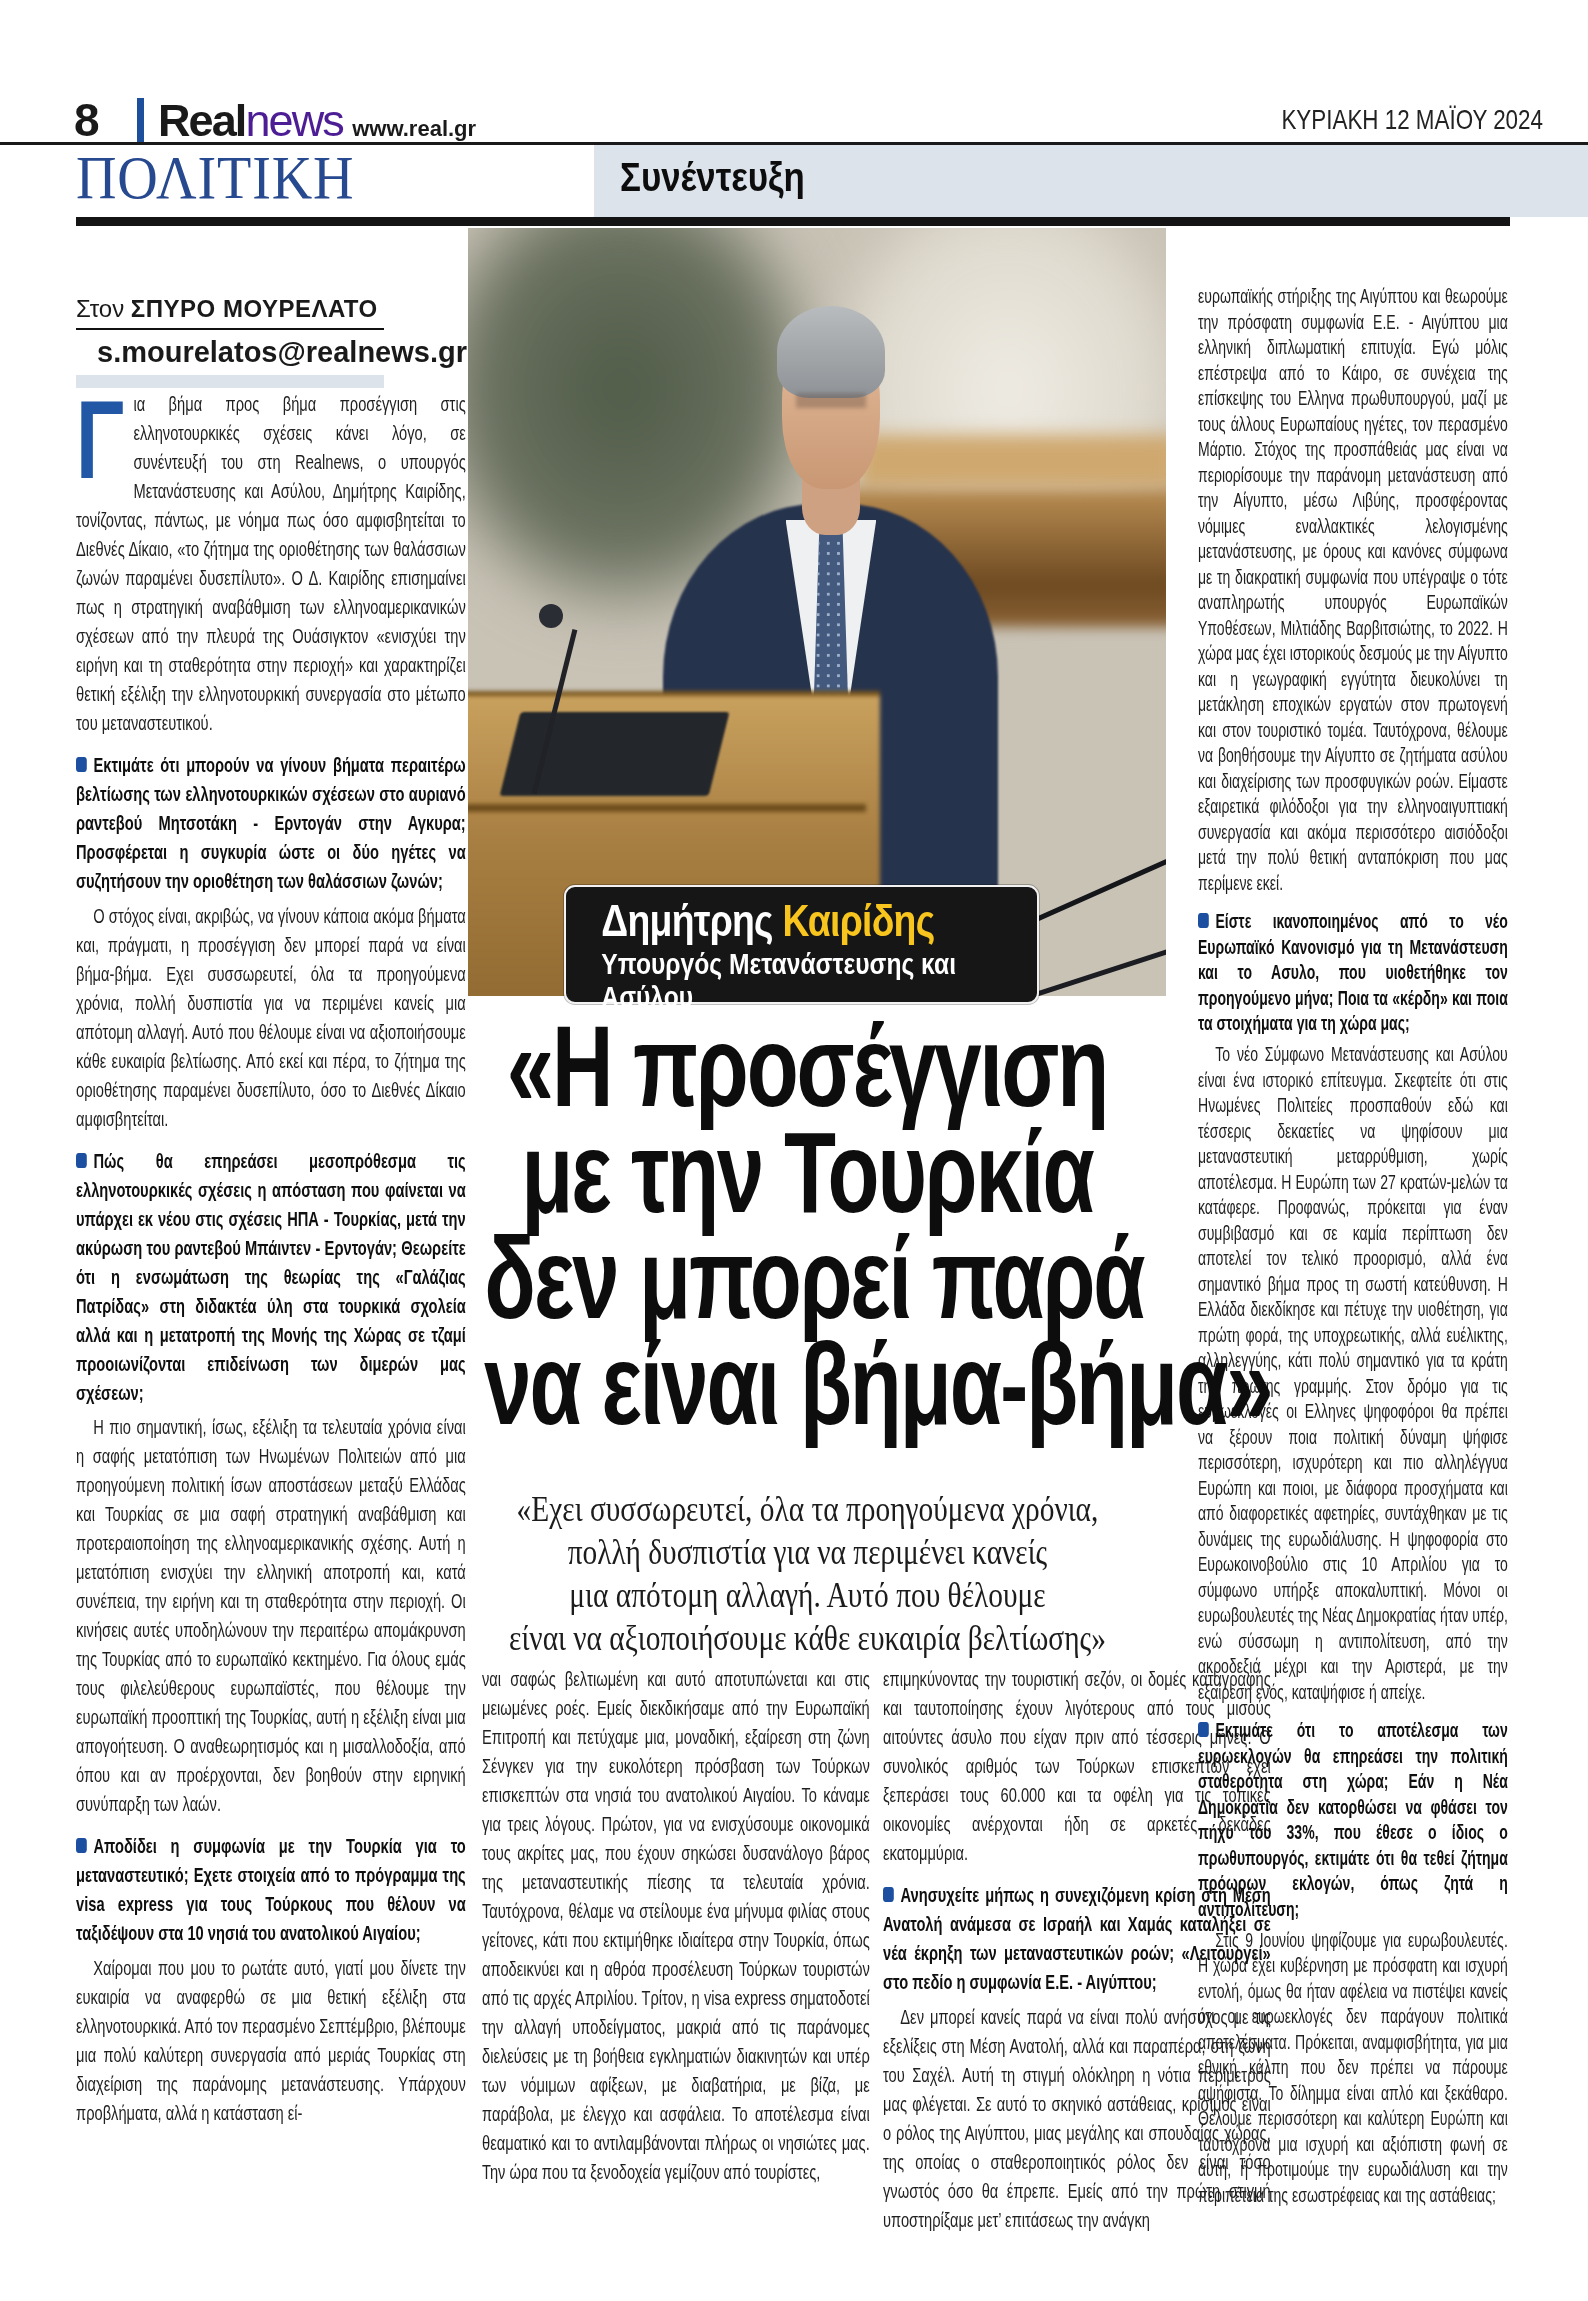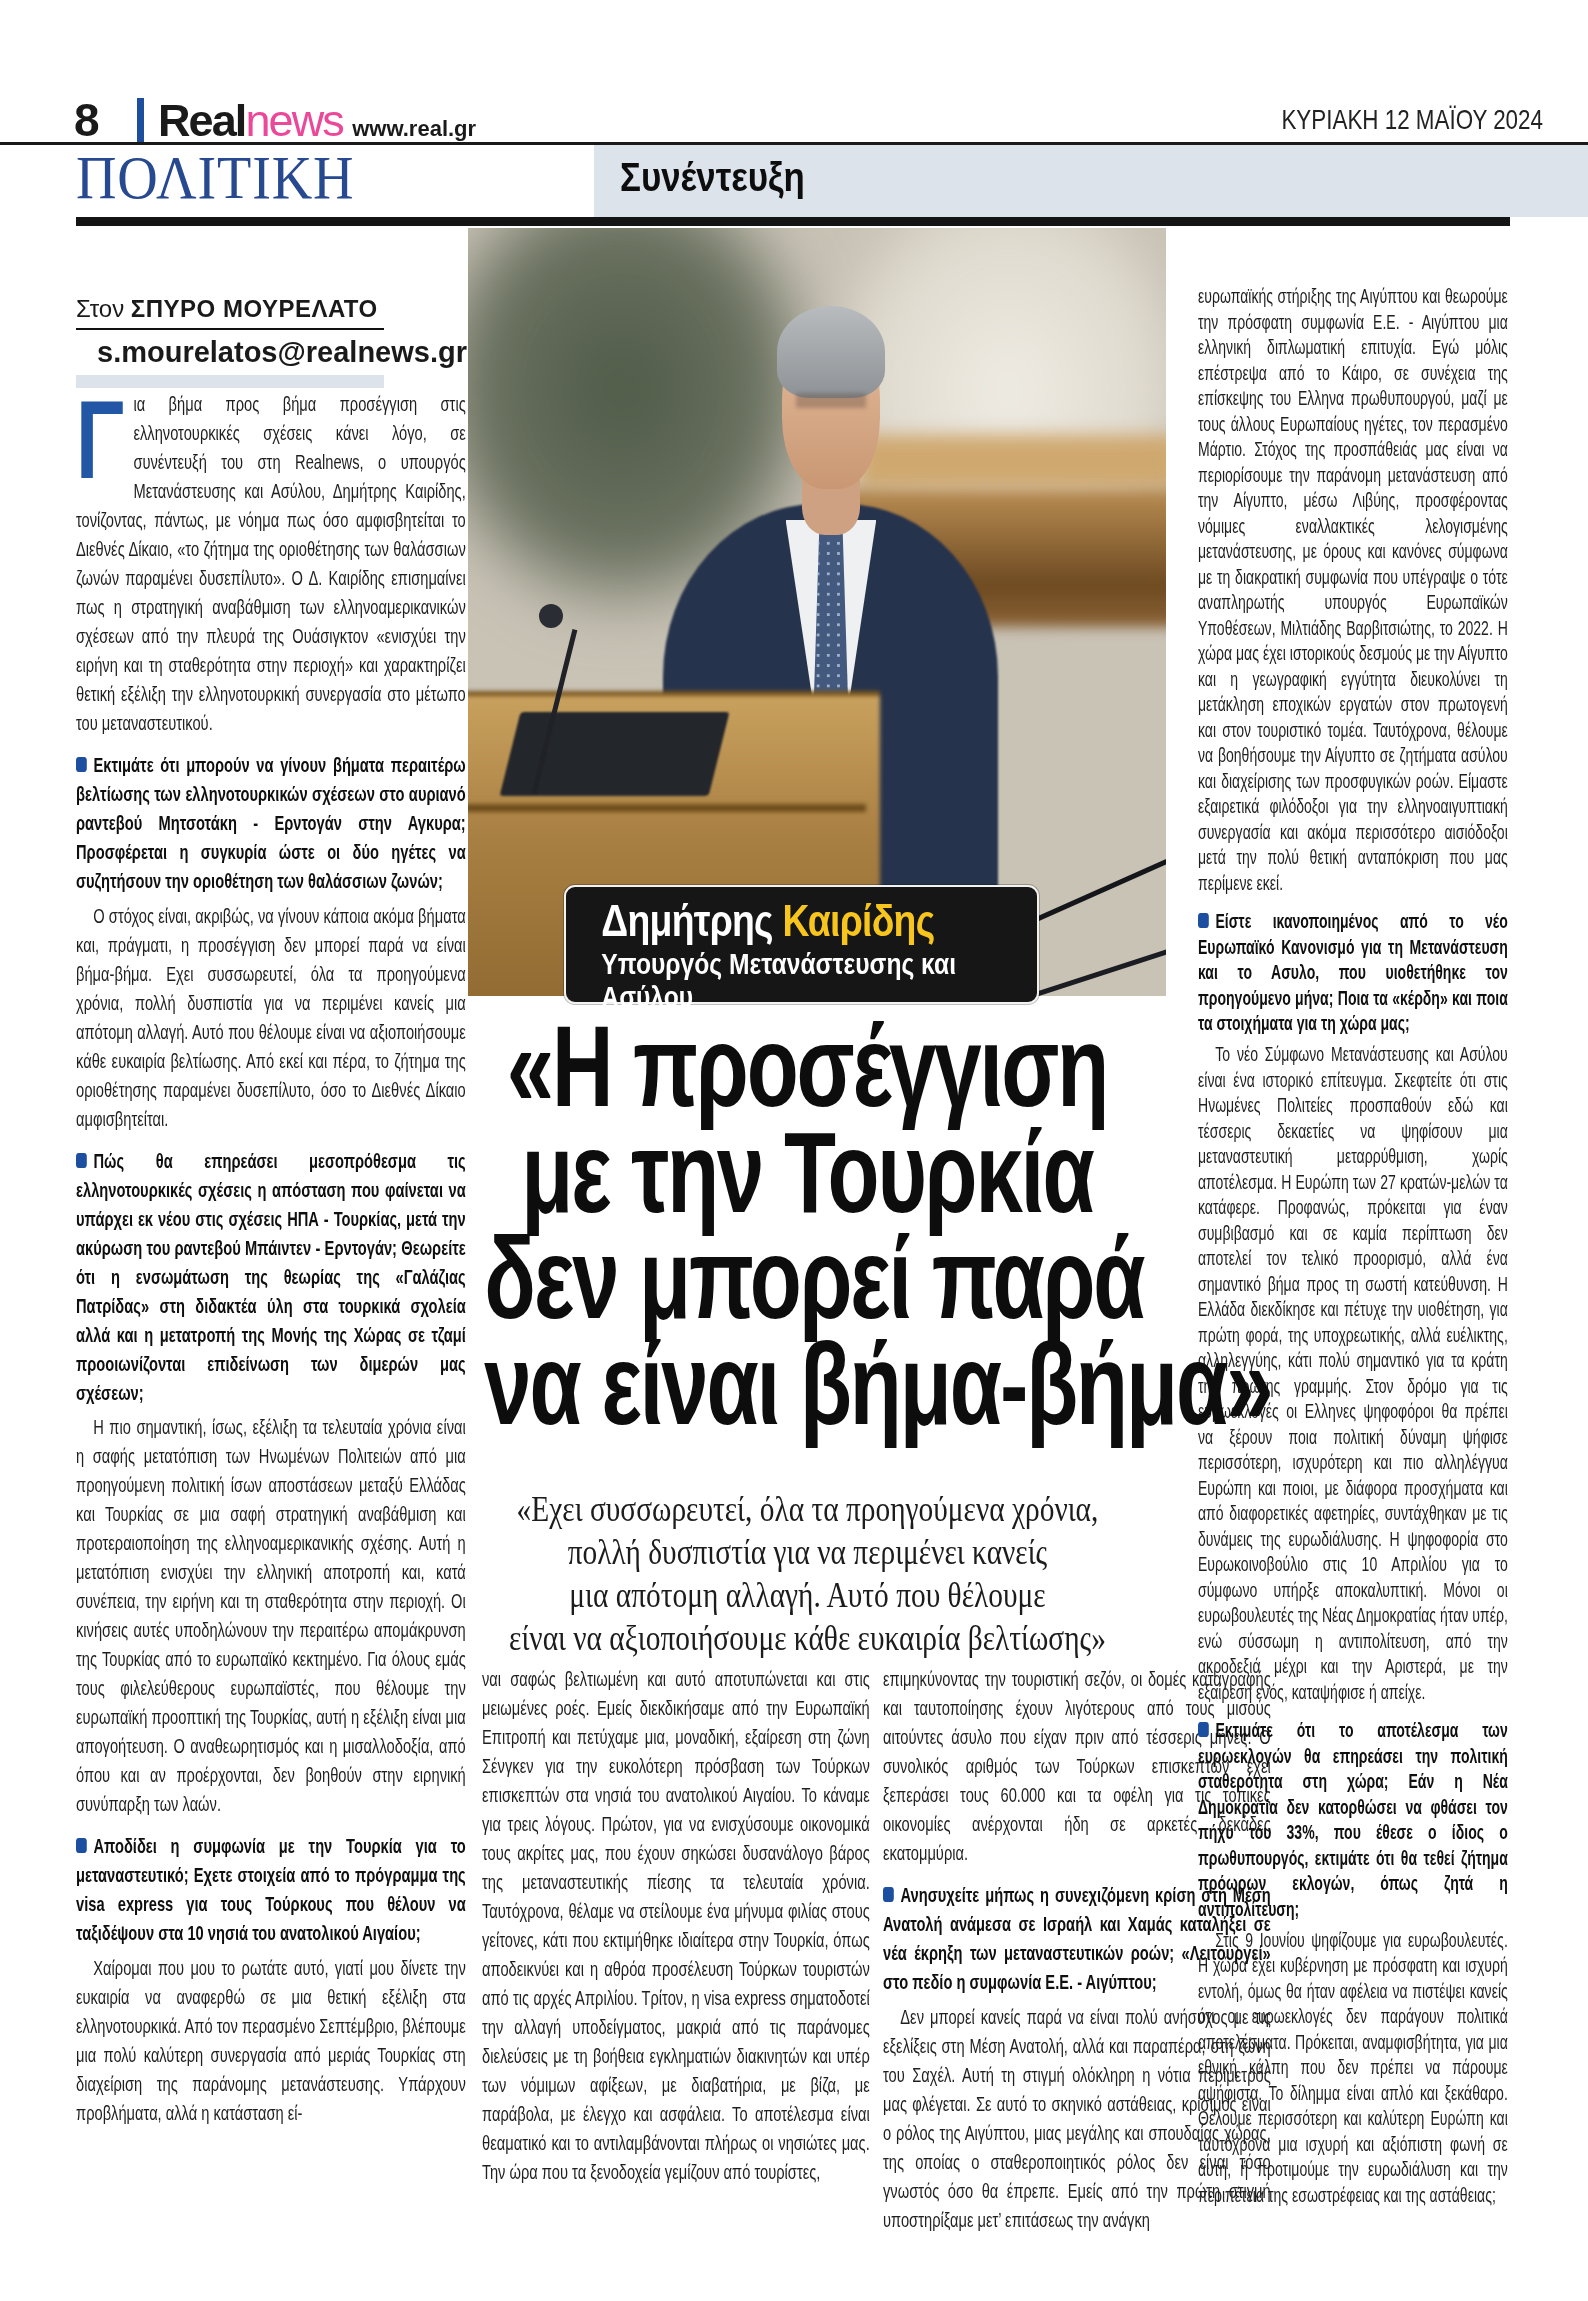--- a/index.html
+++ b/index.html
@@ -8,21 +8,21 @@
     font-family:"Liberation Sans", sans-serif; color:#1a1a1a; overflow:hidden;
     margin:0 auto;
   }
   .abs { position:absolute; }
 
   
   .page-num { left:74px; top:93px; font-size:46px; font-weight:800; letter-spacing:-1.9px; }
   .brand-bar { left:137px; top:98px; width:6.5px; height:46px; background:#1e4f9c; }
   .brand { left:158px; top:95px; font-size:45px; letter-spacing:-1.9px; white-space:nowrap; }
   .brand .b1 { font-weight:800; }
-  .brand .b2 { font-weight:400; color:#ec4899; }
+  .brand .b2 { font-weight:400; color:#4c1d95; }
   .brand .burl { font-size:22px; font-weight:700; letter-spacing:0; margin-left:9.3px; }
   .issue-date { right:46px; top:104px; font-size:28px; font-weight:400; color:#222;
     transform:scaleX(.8); transform-origin:100% 0; white-space:nowrap; }
   .header-rule { left:0; top:142px; width:1589px; height:2.8px; background:#1a1a1a; }
 
   
   .section-title { left:76px; top:143px; font-family:"Liberation Serif", serif;
     font-size:61px; color:#27498f; letter-spacing:0.9px; transform:scaleX(.92); transform-origin:0 0; }
   .kicker-band { left:594px; top:145px; width:995px; height:72px; background:#dce3eb; }
   .kicker { position:absolute; left:26px; top:9.3px; font-size:41px; font-weight:800; color:#0d0d0d;

